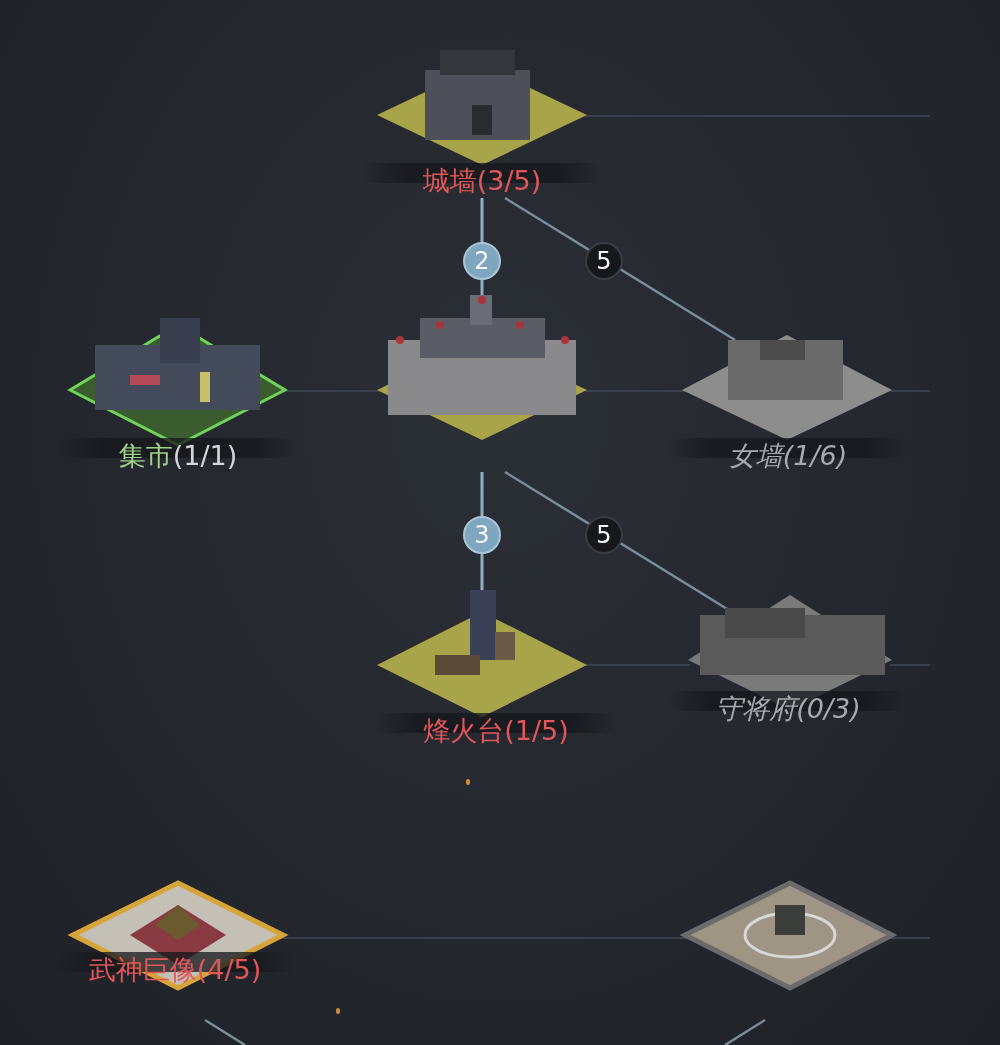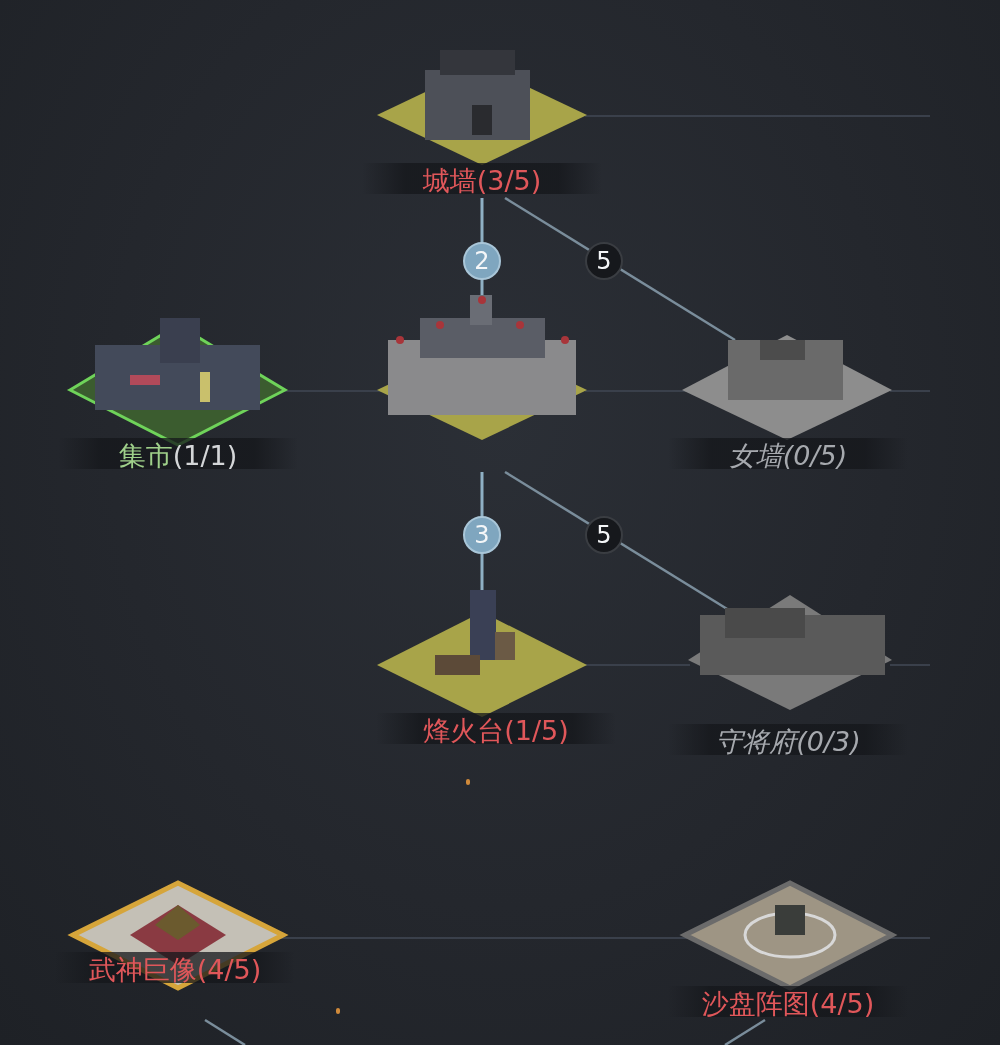--- a/index.html
+++ b/index.html
@@ -5,21 +5,21 @@
   html, body { margin:0; padding:0; }
   body {
     width:1000px; height:1045px; overflow:hidden; position:relative;
     background: radial-gradient(ellipse at 50% 40%, #2b2f36 0%, #24272d 55%, #1e2126 100%);
     font-family: "DejaVu Sans", "Liberation Sans", sans-serif;
   }
   .stage { position:absolute; inset:0; }
   svg.links { position:absolute; left:0; top:0; width:1000px; height:1045px; }
   .node { position:absolute; width:240px; height:170px; }
   .label {
-    position:absolute; left:0; right:0; top:128px; height:31px; line-height:36px;
+    position:absolute; left:0; right:0; top:128px; height:20px; line-height:36px;
     text-align:center; font-size:27px; white-space:nowrap;
     background: linear-gradient(90deg, rgba(20,22,26,0) 0%, rgba(20,22,26,0.75) 18%, rgba(20,22,26,0.75) 82%, rgba(20,22,26,0) 100%);
   }
   .label.red .nm, .label.red .ct { color:#e0575a; }
   .label.gray .nm, .label.gray .ct { color:#a6a9ae;font-style:italic; }
   .label.green .nm { color:#9fd08a; }
   .label.green .ct { color:#d4d6d8; }
   .badge {
     position:absolute; width:38px; height:38px; border-radius:50%;
     display:flex; align-items:center; justify-content:center;
@@ -120,47 +120,42 @@
 
   <div class="node" style="left:58px; top:310px;">
     <div class="label green">
       <span class="nm">集市</span><span class="ct">(1/1)</span>
     </div>
   </div>
 
 
   <div class="node" style="left:668px; top:310px;">
     <div class="label gray">
-      <span class="nm">女墙</span><span class="ct">(0/5)</span>
+      <span class="nm">女墙</span><span class="ct">(1/6)</span>
     </div>
   </div>
 
   <div class="node" style="left:376px; top:585px;">
     <div class="label red">
       <span class="nm">烽火台</span><span class="ct">(1/5)</span>
     </div>
   </div>
 
-  <div class="node" style="left:668px; top:596px;">
+  <div class="node" style="left:668px; top:563px;">
     <div class="label gray">
       <span class="nm">守将府</span><span class="ct">(0/3)</span>
     </div>
   </div>
 
   <div class="node" style="left:55px; top:824px;">
     <div class="label red">
       <span class="nm">武神巨像</span><span class="ct">(4/5)</span>
     </div>
   </div>
 
-  <div class="node" style="left:668px; top:858px;">
-    <div class="label red">
-      <span class="nm">沙盘阵图</span><span class="ct">(4/5)</span>
-    </div>
-  </div>
 
   <div class="badge blue" style="left:463px; top:242px;">2</div>
   <div class="badge dark" style="left:585px; top:242px;">5</div>
   <div class="badge blue" style="left:463px; top:516px;">3</div>
   <div class="badge dark" style="left:585px; top:516px;">5</div>
 
   <div class="ember" style="left:466px; top:779px;"></div>
   <div class="ember" style="left:336px; top:1008px;"></div>
 </div>
 

